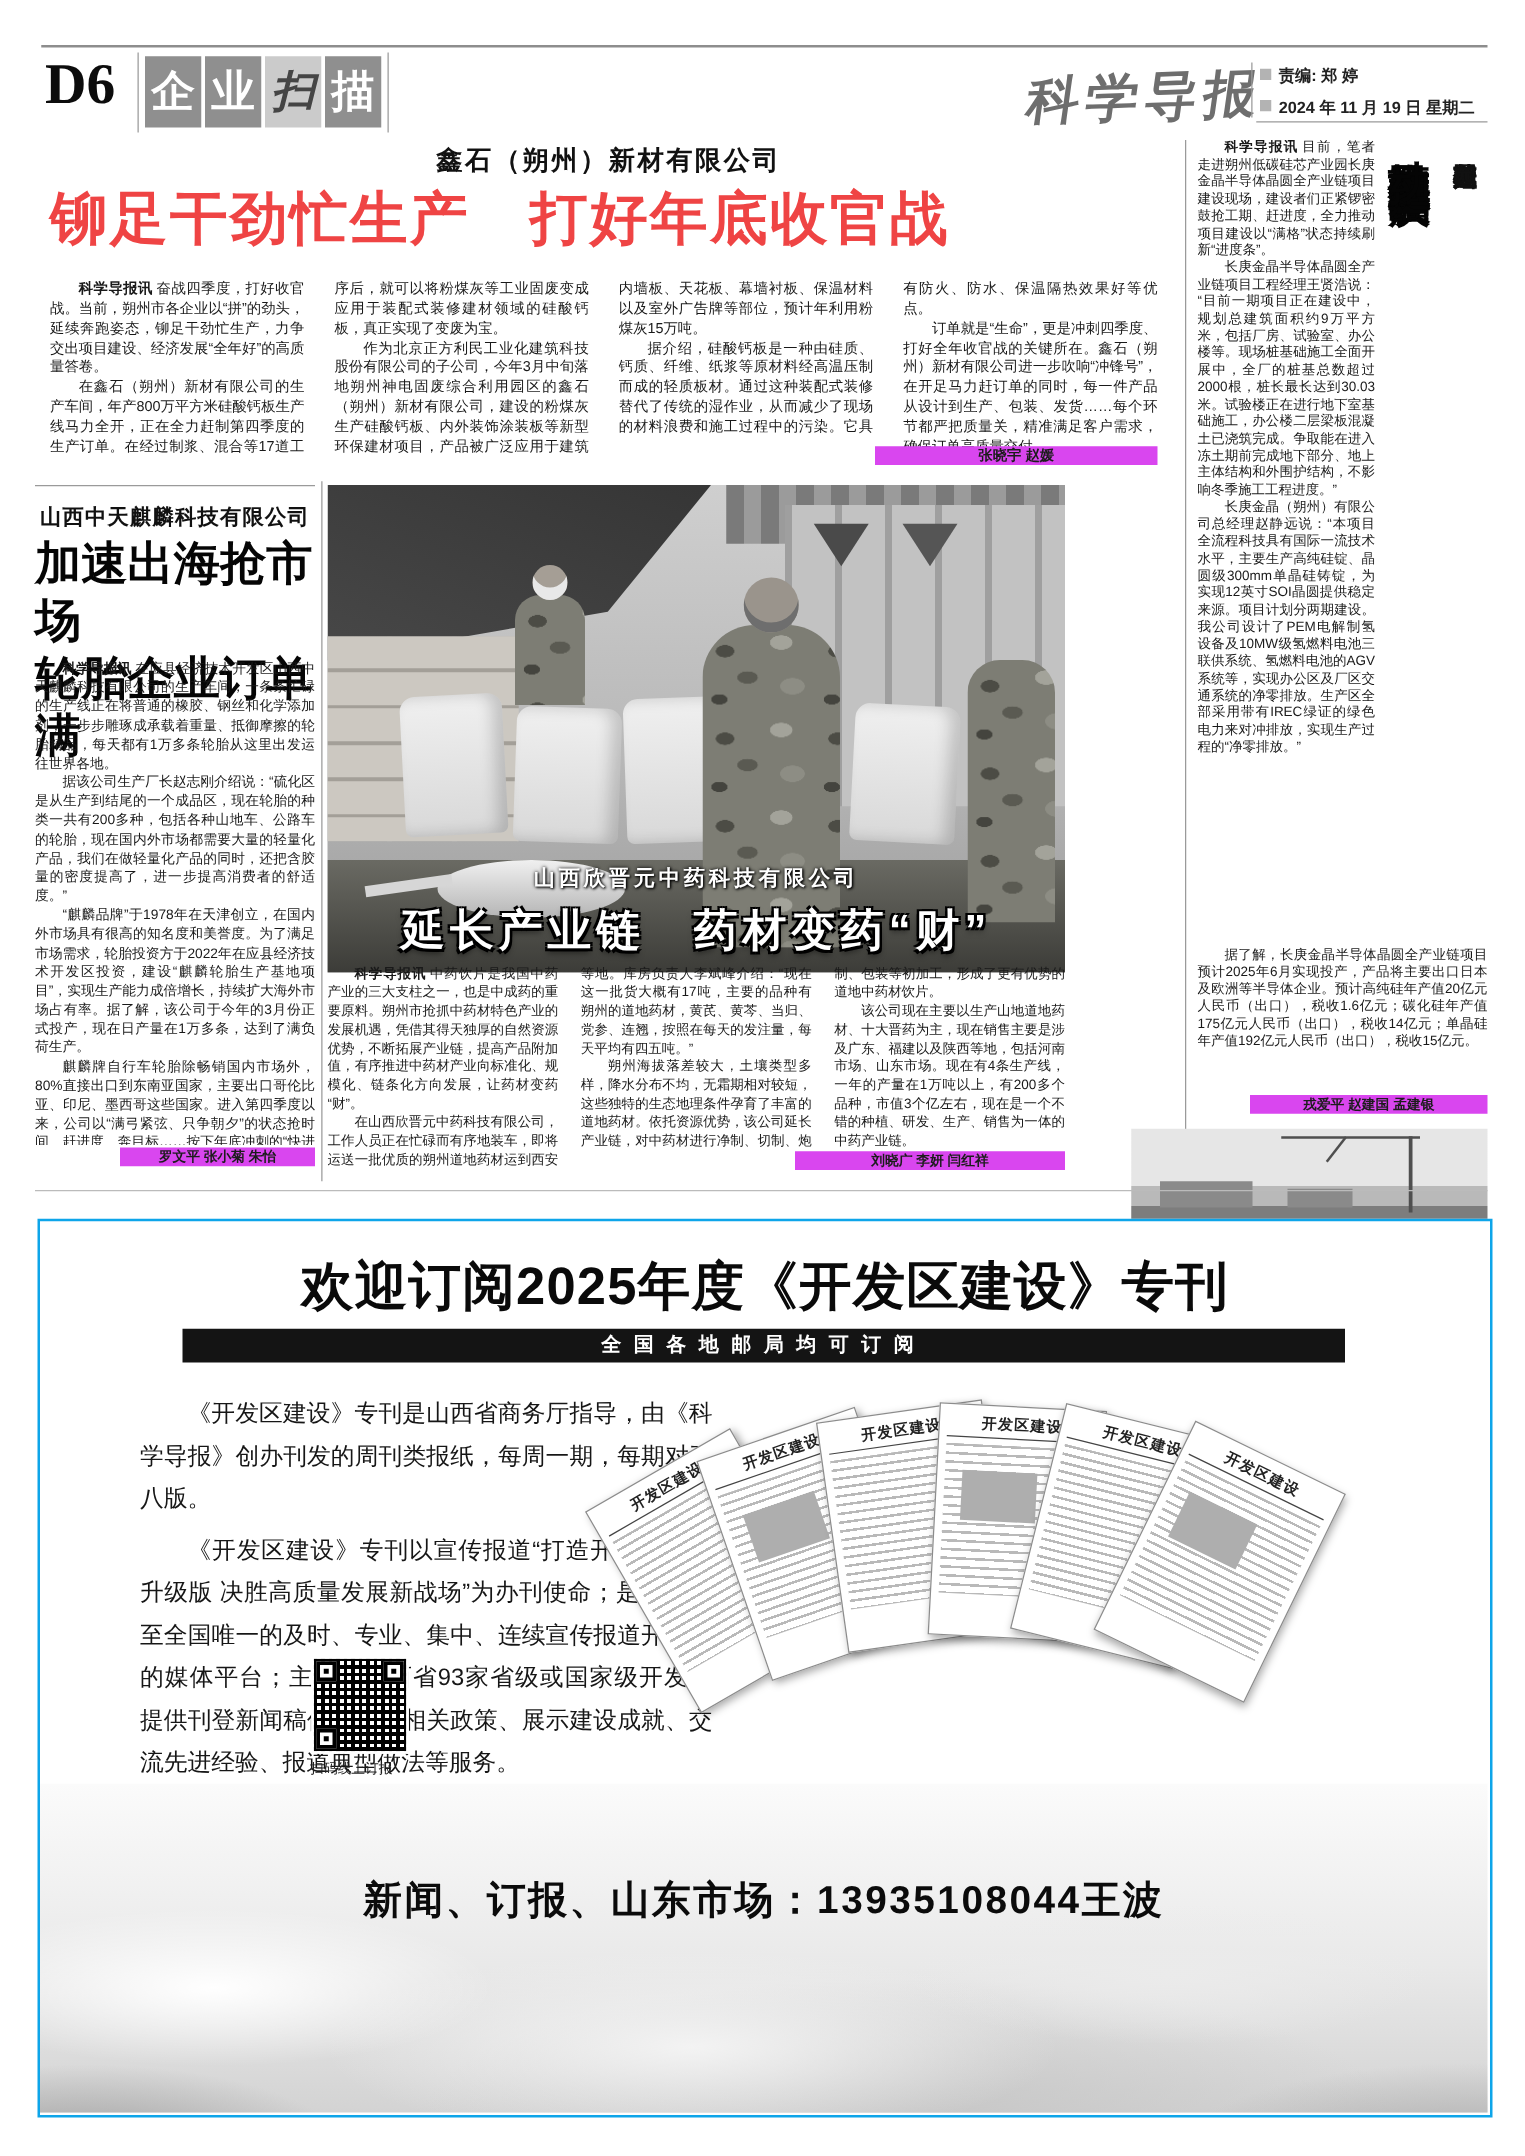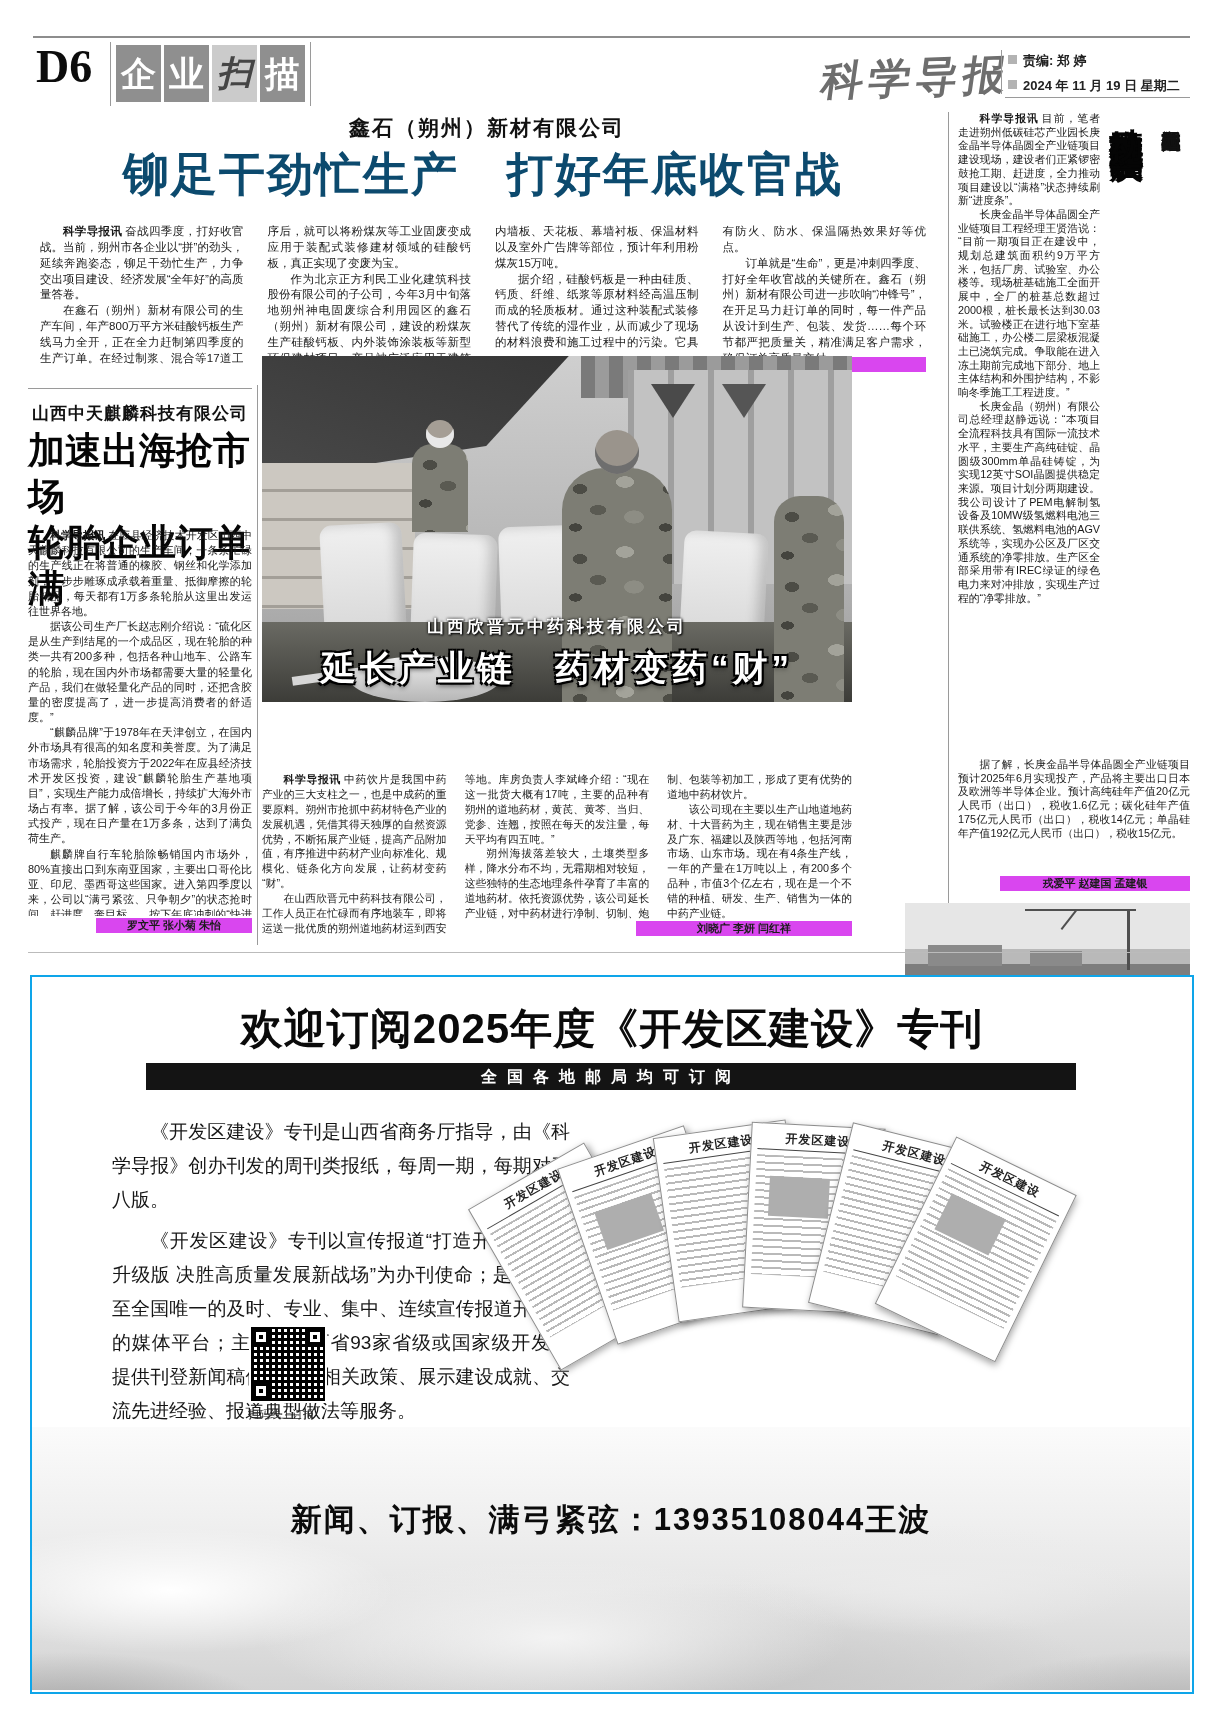--- a/index.html
+++ b/index.html
@@ -24,33 +24,33 @@
   .sq{width:9px;height:9px;background:#b3b3b3;margin:3px 6px 0 0;flex:0 0 auto;}
   .rule-pub{left:1005px;top:97px;width:185px;height:1px;}
   
   .kicker{font-size:21px;font-weight:600;color:#111;text-align:center;letter-spacing:2px;}
   .bodytext{font-size:11.5px;line-height:1.38;text-align:justify;color:#191919;overflow:hidden;}
   .bodytext p{margin:0;text-indent:2em;}
   .lead{font-weight:900;margin-right:3px;}
   .byline{font-weight:700;text-align:center;background:#d946ef;font-size:11.5px;}
   
   .main-kicker{left:44px;top:114px;width:886px;}
-  .main-headline{left:40px;top:144px;width:886px;text-align:center;font-size:46px;font-weight:900;
-                 letter-spacing:2px;color:#0c4a6e;}
+  .main-headline{left:40px;top:144px;width:886px;font-size:46px;font-weight:900;
+                 letter-spacing:2px;color:#ef4444;}
   .main-body{left:40px;top:224px;width:886px;height:152px;column-count:4;column-gap:24px;column-fill:auto;}
   .main-byline{left:700px;top:357px;width:226px;}
   
   .rule-h-left{left:28px;top:388px;width:224px;height:1px;}
   .left-kicker{left:28px;top:402px;width:224px;font-size:17px;letter-spacing:1px;}
   .left-headline{left:28px;top:428px;width:224px;font-size:37px;font-weight:900;line-height:1.24;color:#050505;}
   .left-body{left:28px;top:528px;width:224px;height:388px;font-size:11px;}
   .left-byline{left:96px;top:918px;width:156px;font-size:11px;}
   .rule-v-left{left:257px;top:385px;width:1px;height:560px;}
   
-  .photo{left:262px;top:356px;width:590px;height:346px;overflow:hidden;
+  .photo{left:262px;top:388px;width:590px;height:390px;overflow:hidden;
          background:linear-gradient(180deg,#cfcfcf 0%,#b8b8b8 55%,#9a9a9a 100%);}
   .ph-hood{left:0;top:0;width:100%;height:100%;
            clip-path:polygon(0 0,52% 0,38% 26%,0 36%);
            background:linear-gradient(200deg,#2e2e2e,#5a5a5a);}
   .ph-pipes{right:0;top:0;width:46%;height:12%;
             background:repeating-linear-gradient(90deg,#7a7a7a 0 14px,#9b9b9b 14px 28px);}
   .ph-machine{left:62%;top:4%;width:38%;height:62%;background:#c2c2c2;}
   .ph-machine:after{content:"";position:absolute;inset:0;
             background:repeating-linear-gradient(90deg,rgba(0,0,0,.18) 0 6px,transparent 6px 40px);}
   .ph-funnel{left:66%;top:8%;width:0;height:0;border-left:22px solid transparent;
@@ -292,15 +292,15 @@
   </div>
   <div class="abs qr-wrap">
     <div class="qr">
       <div class="qf tl"></div>
       <div class="qf tr"></div>
       <div class="qf bl"></div>
     </div>
     <div class="qr-label">扫码线上订报</div>
   </div>
   <div class="abs clouds">
-    <div class="abs hotline">新闻、订报、满弓紧弦：13935108044王波</div>
+    <div class="abs hotline">新闻、订报、山东市场：13935108044王波</div>
   </div>
 </div>
 
 </body></html>

